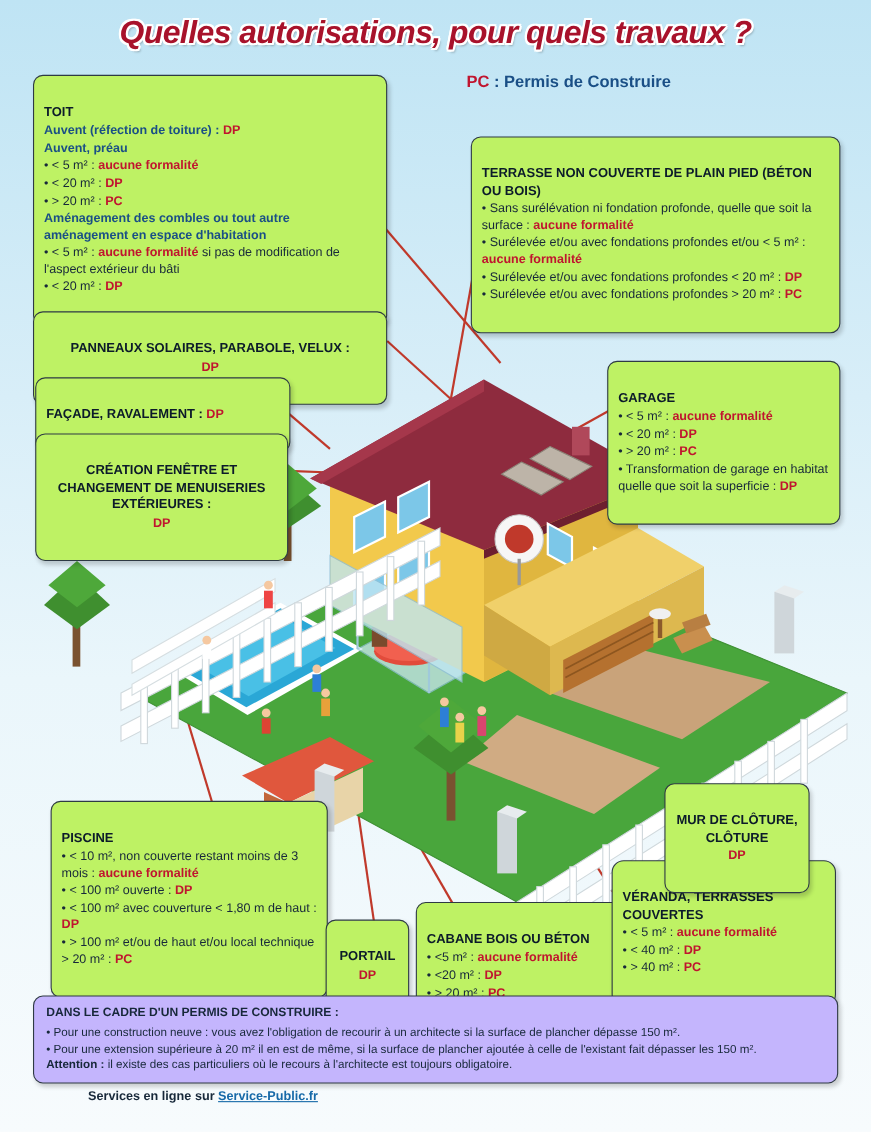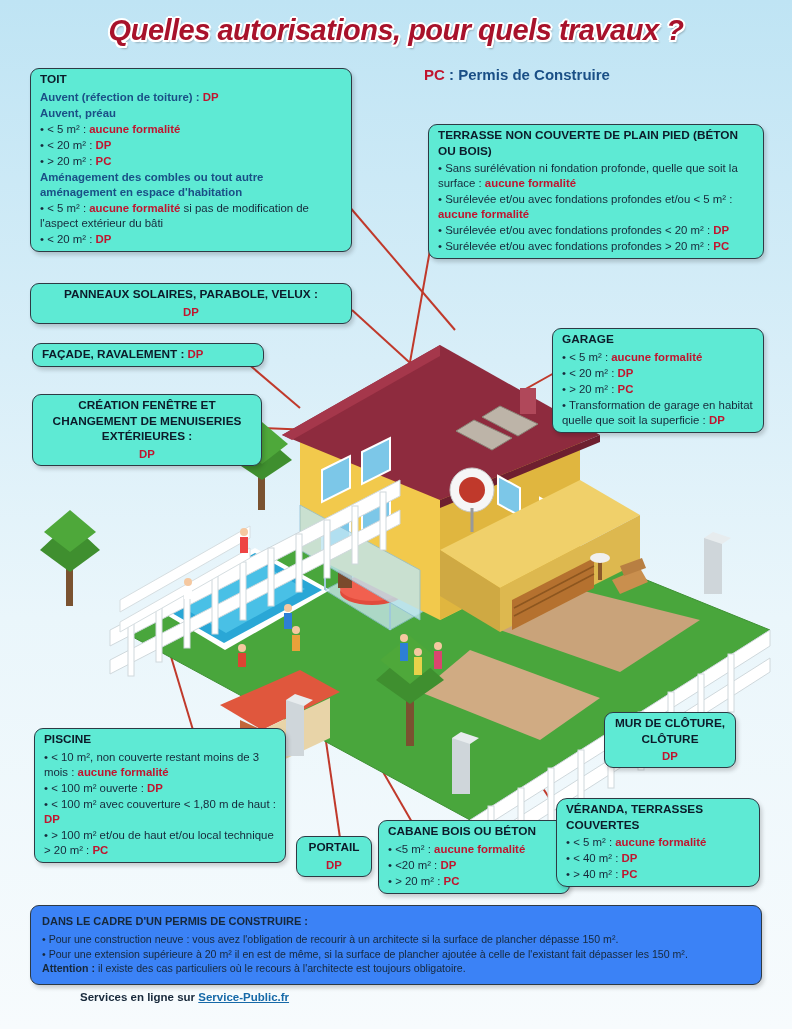--- a/index.html
+++ b/index.html
@@ -17,34 +17,34 @@
       -1.5px -1.5px 0 #fff, 1.5px -1.5px 0 #fff, -1.5px 1.5px 0 #fff, 1.5px 1.5px 0 #fff,
       0 -2px 0 #fff, 0 2px 0 #fff, -2px 0 0 #fff, 2px 0 0 #fff,
       2px 3px 2px rgba(0,0,0,.25);
     font-style:italic;
   }
   
   .legend{position:absolute;left:424px;top:64px;font-size:15px;color:#1a4f86;font-weight:bold;line-height:1.45;}
   .legend .dp{color:#c0152f;}
   
   .box{
-    position:absolute;background:#5eead4;border:1.6px solid #2e3a44;border-radius:9px;
+    position:absolute;background:#bef264;border:1.6px solid #2e3a44;border-radius:9px;
     box-shadow:2px 3px 4px rgba(0,0,0,.18);
-    padding:3px 9px;box-sizing:border-box;
+    padding:25px 9px;box-sizing:border-box;
     font-size:11.4px;color:#17283a;line-height:1.32;
   }
   .box h4{margin:0 0 2px 0;font-size:11.8px;font-weight:bold;color:#0c1b2a;text-transform:uppercase;}
   .box .ctr{text-align:center;}
   .sub{color:#1a4f86;font-weight:bold;}
   .li{margin:1px 0;}
   .red{color:#c0152f;font-weight:bold;}
   .bold{font-weight:bold;}
   
   .footerbox{
-    position:absolute;left:30px;top:905px;width:732px;background:#3b82f6;
+    position:absolute;left:30px;top:905px;width:732px;background:#c4b5fd;
     border:1.6px solid #2e3a44;border-radius:9px;box-shadow:2px 3px 4px rgba(0,0,0,.18);
     padding:8px 11px;box-sizing:border-box;font-size:10.6px;color:#17283a;line-height:1.38;
   }
   .footerbox h4{margin:0 0 3px 0;font-size:11px;text-transform:uppercase;}
   .services{
     position:absolute;left:80px;top:991px;font-size:11.5px;font-weight:bold;color:#17283a;
   }
   .services .lnk{color:#1669a8;margin-top:16px;}
   
   .scene{position:absolute;left:0;top:300px;width:792px;height:620px;}
@@ -300,41 +300,41 @@
 </div>
 
 <div class="box" style="left:552px;top:328px;width:212px;">
   <h4>GARAGE</h4>
   <div class="li"><span>• &lt; 5 m² : </span><span class="red">aucune formalité</span></div>
   <div class="li"><span>• &lt; 20 m² : </span><span class="red">DP</span></div>
   <div class="li"><span>• &gt; 20 m² : </span><span class="red">PC</span></div>
   <div class="li"><span>• Transformation de garage en habitat quelle que soit la superficie : </span><span class="red">DP</span></div>
 </div>
 
-<div class="box" style="left:34px;top:728px;width:252px;">
+<div class="box" style="left:46px;top:728px;width:252px;">
   <h4>PISCINE</h4>
   <div class="li"><span>• &lt; 10 m², non couverte restant moins de 3 mois : </span><span class="red">aucune formalité</span></div>
   <div class="li"><span>• &lt; 100 m² ouverte : </span><span class="red">DP</span></div>
   <div class="li"><span>• &lt; 100 m² avec couverture &lt; 1,80 m de haut : </span><span class="red">DP</span></div>
   <div class="li"><span>• &gt; 100 m² et/ou de haut et/ou local technique &gt; 20 m² : </span><span class="red">PC</span></div>
 </div>
 
 <div class="box" style="left:296px;top:836px;width:76px;">
   <h4 class="ctr">PORTAIL</h4>
   <div class="ctr red">DP</div>
 </div>
 
 <div class="box" style="left:378px;top:820px;width:192px;">
   <h4>CABANE BOIS OU BÉTON</h4>
   <div class="li"><span>• &lt;5 m² : </span><span class="red">aucune formalité</span></div>
   <div class="li"><span>• &lt;20 m² : </span><span class="red">DP</span></div>
   <div class="li"><span>• &gt; 20 m² : </span><span class="red">PC</span></div>
 </div>
 
-<div class="box" style="left:556px;top:798px;width:204px;border-radius:11px;">
+<div class="box" style="left:556px;top:782px;width:204px;border-radius:11px;">
   <h4>VÉRANDA, TERRASSES COUVERTES</h4>
   <div class="li"><span>• &lt; 5 m² : </span><span class="red">aucune formalité</span></div>
   <div class="li"><span>• &lt; 40 m² : </span><span class="red">DP</span></div>
   <div class="li"><span>• &gt; 40 m² : </span><span class="red">PC</span></div>
 </div>
 
 <div class="box" style="left:604px;top:712px;width:132px;">
   <h4 class="ctr">MUR DE CLÔTURE, CLÔTURE</h4>
   <div class="ctr red">DP</div>
 </div>

